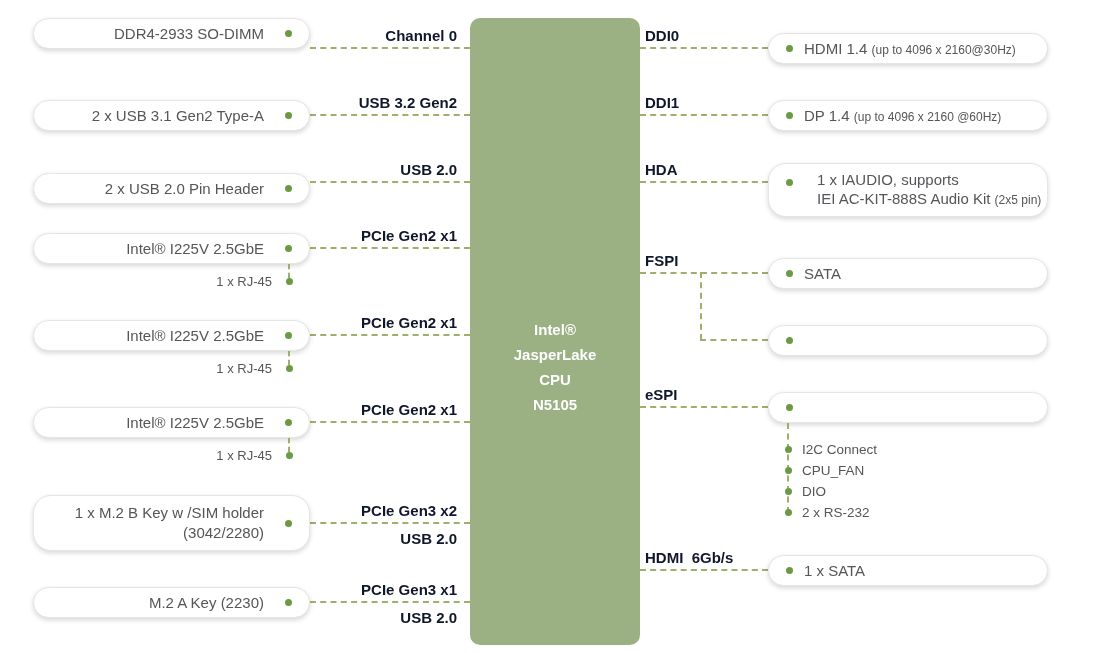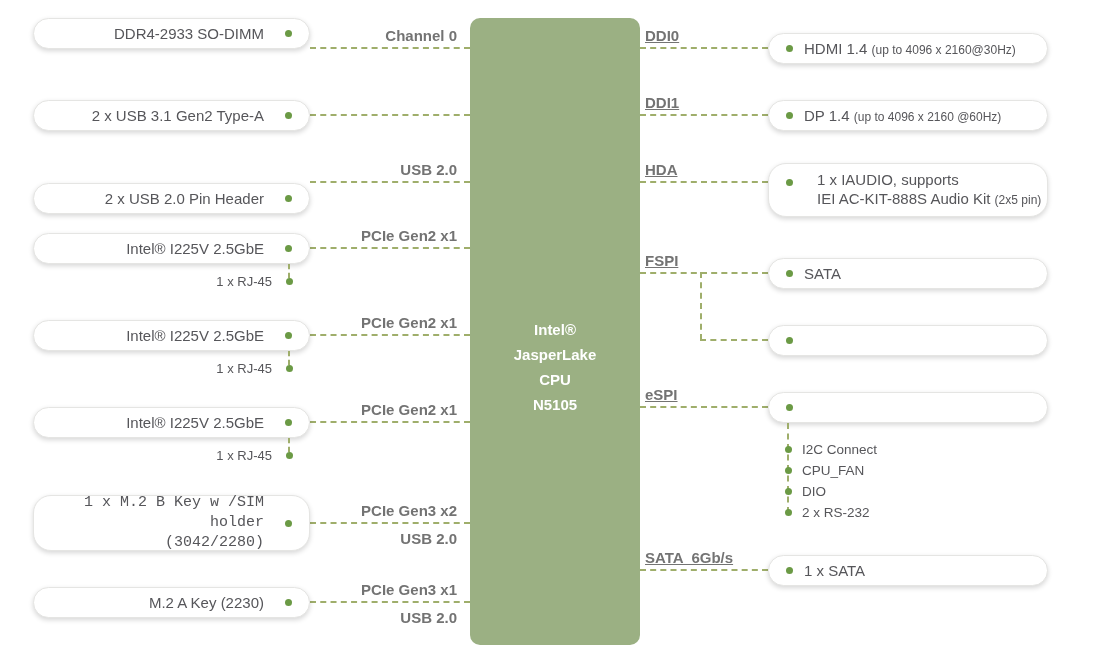--- a/index.html
+++ b/index.html
@@ -5,35 +5,35 @@
   * { margin:0; padding:0; box-sizing:border-box; }
   html,body { background:#ffffff; }
   body { font-family:"Liberation Sans", sans-serif; }
   .canvas { position:relative; width:1108px; height:653px; background:#fff; overflow:hidden; }
 
   .box { position:absolute; background:#fff; border:1px solid #e5e5e3; border-radius:16px;
          box-shadow:0 2px 5px rgba(0,0,0,0.16); color:#56565a; font-size:15px;
          display:flex; flex-direction:column; justify-content:center; }
   .box.l { left:33px; width:277px; height:31px; text-align:right; padding-right:45px; }
   .box.r { left:768px; width:280px; height:31px; text-align:left; padding-left:35px; }
-  .box.tall { height:56px; border-radius:18px; line-height:20px;font-family:Liberation Mono, monospace; }
+  .box.tall { height:56px; border-radius:18px; line-height:20px; }
   .box.rtall { height:54px; border-radius:18px; line-height:19px; }
 
   .dot { position:absolute; width:7px; height:7px; border-radius:50%; background:#6b9a45; }
   .box.l .dot { right:17px; top:50%; margin-top:-3.5px; }
   .box.r .dot { left:17px; top:50%; margin-top:-3.5px; }
   .box.r .dot.top { top:15px; margin-top:0; }
   .fdot { position:absolute; width:7px; height:7px; border-radius:50%; background:#6b9a45; }
 
   .hline { position:absolute; height:0; border-top:2px dashed #9fae6b; }
   .vline { position:absolute; width:0; border-left:2px dashed #9fae6b; }
 
-  .bus { position:absolute; font-weight:bold; color:#737373; font-size:15px; white-space:pre; }
+  .bus { position:absolute; font-weight:bold; color:#0f172a; font-size:15px; white-space:pre; }
   .bus.l { left:280px; width:177px; text-align:right; }
-  .bus.r { left:645px;text-decoration:underline; }
+  .bus.r { left:645px; }
 
   .cpu { position:absolute; left:470px; top:18px; width:170px; height:627px;
          background:#9bb083; border-radius:10px; color:#ffffff; font-weight:bold;
          font-size:15px; line-height:25px; text-align:center;
          display:flex; flex-direction:column; align-items:center; justify-content:center;
          padding-top:70px; }
 
   .sub { position:absolute; font-size:13px; color:#56565a; }
   .sub.rj { left:33px; width:239px; text-align:right; }
 
@@ -54,28 +54,29 @@
   </div>
 
   <div class="hline" style="left:310px;top:47px;width:160px;"></div>
   <div class="bus l" style="top:27px;">Channel 0</div>
   <div class="box l" style="top:18px;">
     <span>DDR4-2933 SO-DIMM</span>
     <span class="dot"></span>
   </div>
 
   <div class="hline" style="left:310px;top:114px;width:160px;"></div>
+  <div class="bus l" style="top:94px;">USB 3.2 Gen2</div>
   <div class="box l" style="top:100px;">
     <span>2 x USB 3.1 Gen2 Type-A</span>
     <span class="dot"></span>
   </div>
 
   <div class="hline" style="left:310px;top:181px;width:160px;"></div>
   <div class="bus l" style="top:161px;">USB 2.0</div>
-  <div class="box l" style="top:183px;text-align:right;">
+  <div class="box l" style="top:173px;text-align:right;">
     <span>2 x USB 2.0 Pin Header</span>
     <span class="dot"></span>
   </div>
 
   <div class="hline" style="left:310px;top:247px;width:160px;"></div>
   <div class="bus l" style="top:227px;">PCIe Gen2 x1</div>
   <div class="box l" style="top:233px;">
     <span>Intel® I225V 2.5GbE</span>
     <span class="dot"></span>
   </div>
@@ -165,19 +166,19 @@
   <div class="fdot" style="left:785px;top:446px;"></div>
   <div class="tree-label" style="top:442px;">I2C Connect</div>
   <div class="fdot" style="left:785px;top:467px;"></div>
   <div class="tree-label" style="top:463px;">CPU_FAN</div>
   <div class="fdot" style="left:785px;top:488px;"></div>
   <div class="tree-label" style="top:484px;">DIO</div>
   <div class="fdot" style="left:785px;top:509px;"></div>
   <div class="tree-label" style="top:505px;">2 x RS-232</div>
 
   <div class="hline" style="left:640px;top:569px;width:128px;"></div>
-  <div class="bus r" style="top:549px;">SATA  6Gb/s</div>
+  <div class="bus r" style="top:549px;">HDMI  6Gb/s</div>
   <div class="box r" style="top:555px;">
     <span>1 x SATA</span>
     <span class="dot"></span>
   </div>
 
 </div>
 
 </body></html>

